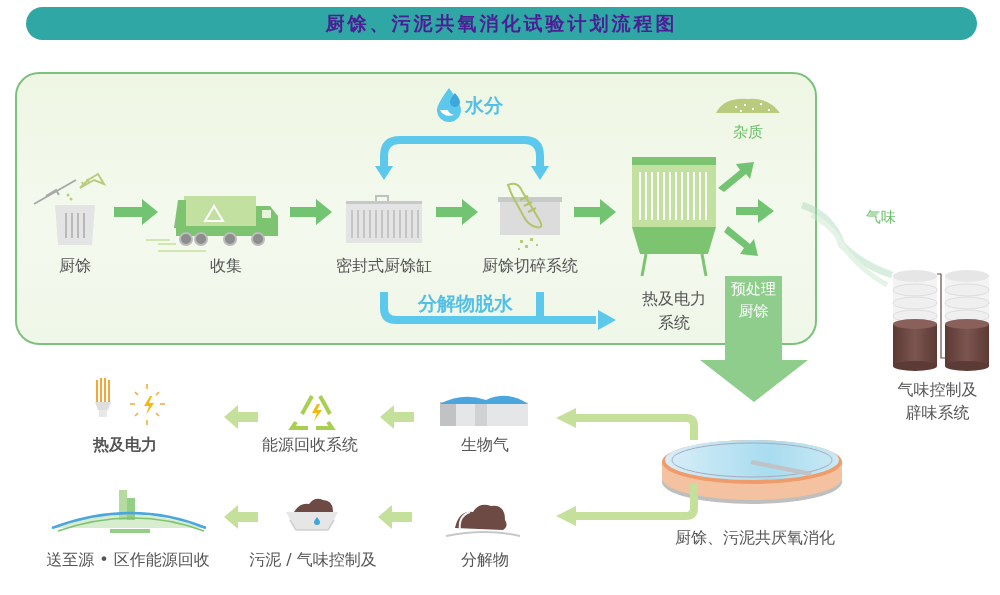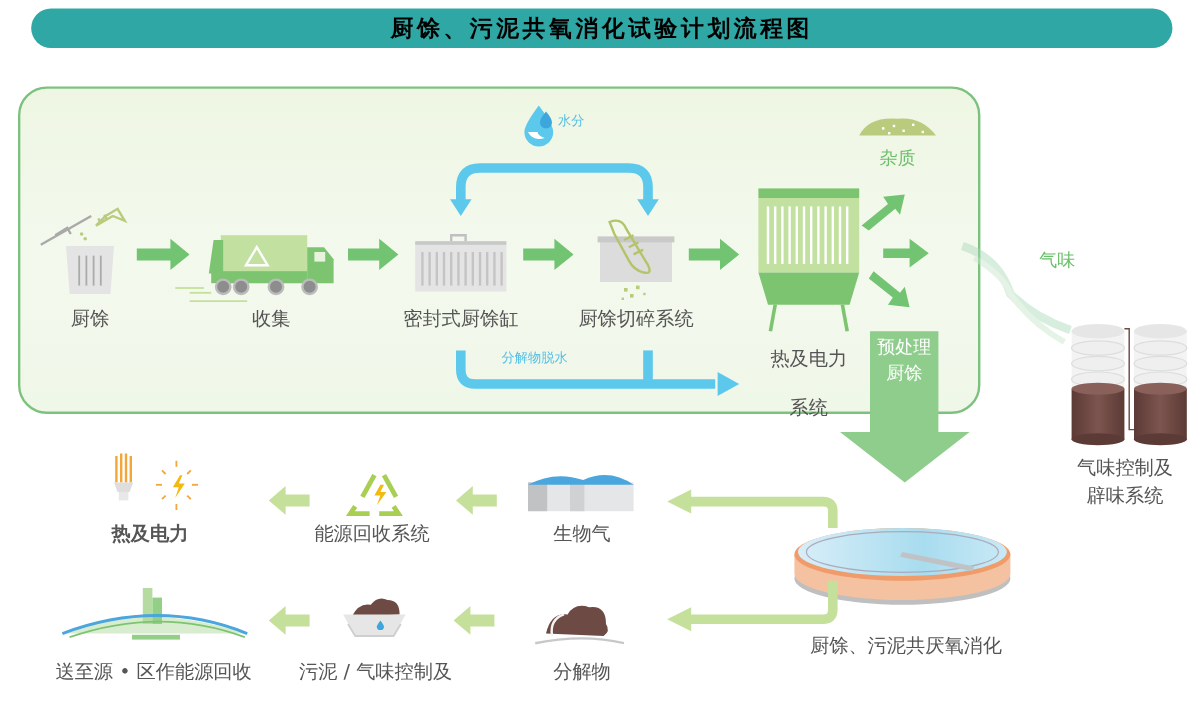--- a/index.html
+++ b/index.html
@@ -1,25 +1,25 @@
 <!DOCTYPE html>
 <html><head>
 <meta charset="utf-8">
 <style>
   html,body{margin:0;padding:0;}
   body{width:1000px;height:595px;position:relative;background:#ffffff;overflow:hidden;
        font-family:"DejaVu Sans","Liberation Sans",sans-serif;color:#555;}
   .abs{position:absolute;}
   .title-bar{left:26px;top:7px;width:951px;height:33px;border-radius:17px;background:#2fa7a4;
        display:flex;align-items:center;justify-content:center;}
-  .title-text{color:#000000;font-size:19px;font-weight:bold;letter-spacing:3px;}
+  .title-text{color:#4c1d95;font-size:19px;font-weight:bold;letter-spacing:3px;}
   .panel{left:15px;top:72px;width:802px;height:273px;border:2px solid #7cc27e;border-radius:24px;
        background:linear-gradient(180deg,#eef6e3 0%,#f4f9ee 55%,#eff7e8 100%);box-sizing:border-box;}
   .lbl{font-size:16px;color:#555;white-space:nowrap;text-align:center;}
-  .lbl-blue{font-size:11px;color:#52c0e6;white-space:nowrap;}
+  .lbl-blue{font-size:19px;color:#52c0e6;white-space:nowrap;font-weight:bold;}
   .lbl-green{font-size:15px;color:#6cbf6a;white-space:nowrap;}
   .pre-text{left:725px;top:278px;width:57px;font-size:15px;color:#fff;text-align:center;line-height:22px;}
   svg{position:absolute;overflow:visible;}
 </style>
 </head>
 <body>
 
 <div class="abs title-bar">
   <span class="title-text">厨馀、污泥共氧消化试验计划流程图</span>
 </div>
@@ -275,21 +275,21 @@
     <path d="M58 531 q76 -26 146 0" fill="none" stroke="#7dc470" stroke-width="1.5"></path>
     <rect x="110" y="529" width="40" height="4" fill="#93cf86"></rect>
   </g>
 </svg>
 
 <div class="abs lbl" style="left:45px;top:256px;width:60px;">厨馀</div>
 <div class="abs lbl" style="left:196px;top:256px;width:60px;">收集</div>
 <div class="abs lbl" style="left:320px;top:256px;width:128px;">密封式厨馀缸</div>
 <div class="abs lbl" style="left:465px;top:256px;width:130px;">厨馀切碎系统</div>
 <div class="abs lbl" style="left:624px;top:289px;width:100px;">热及电力</div>
-<div class="abs lbl" style="left:624px;top:313px;width:100px;margin-top:17px;">系统</div>
+<div class="abs lbl" style="left:624px;top:313px;width:100px;">系统</div>
 
 <div class="abs lbl-blue" style="left:465px;top:93px;">水分</div>
 <div class="abs lbl-blue" style="left:418px;top:291px;">分解物脱水</div>
 <div class="abs lbl-green" style="left:733px;top:123px;">杂质</div>
 <div class="abs lbl-green" style="left:866px;top:208px;">气味</div>
 
 <div class="abs pre-text">
   <div>预处理</div>
   <div>厨馀</div>
 </div>

